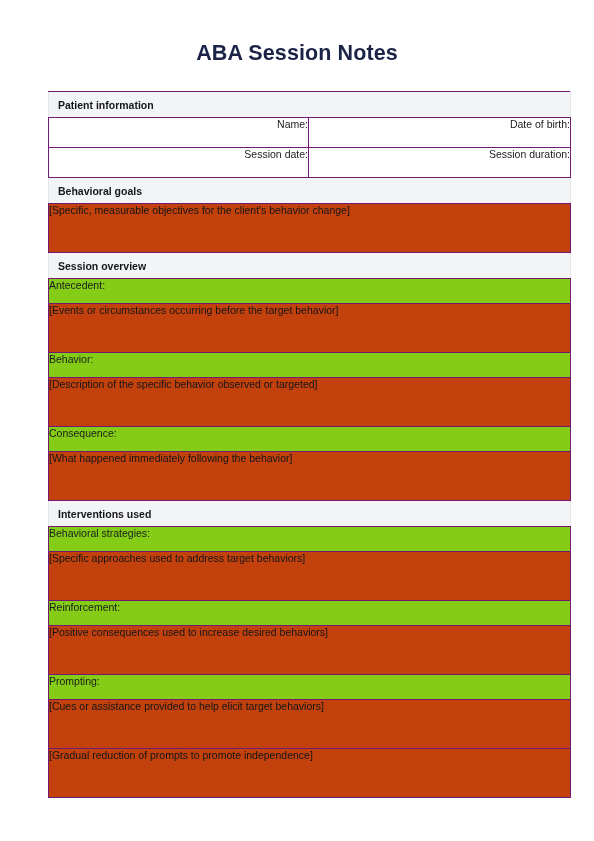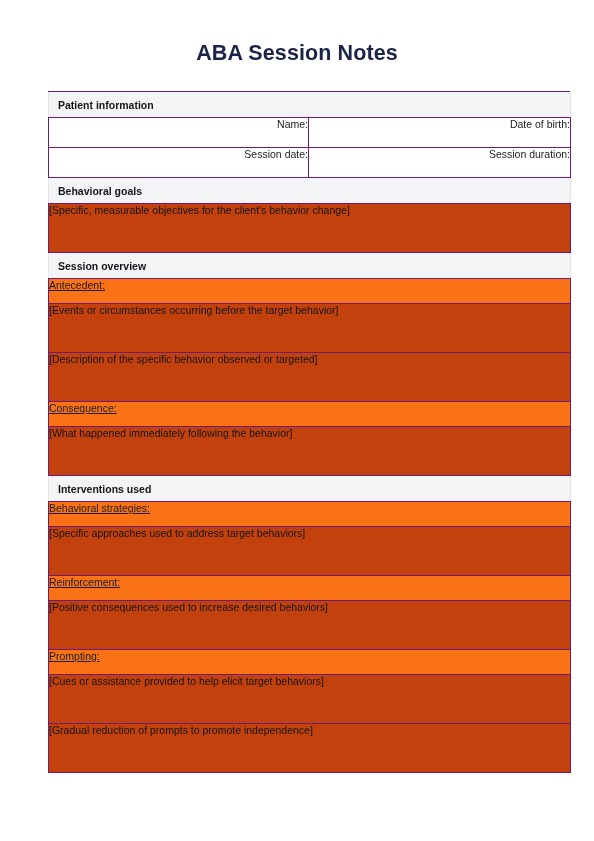--- a/index.html
+++ b/index.html
@@ -63,22 +63,21 @@
     vertical-align: middle;
     background: #ffffff;
     text-align: right;
   }
   .sub-label-cell {
     font-size: 10.5px;
     color: #1a1c20;
     height: 24px;
     padding: 0 0 0 12px;
     vertical-align: middle;
-    background: #f97316;
-    text-decoration: underline;
+    background: #84cc16;
   }
   .answer-cell {
     font-size: 10.5px;
     color: #141619;
     height: 48px;
     padding: 7px 0 0 9px;
     vertical-align: top;
     background: #c2410c;
     line-height: 13px;
   }
@@ -119,20 +118,23 @@
       <tr class="section-head">
         <td colspan="2">Session overview</td>
       </tr>
       <tr>
         <td class="sub-label-cell" colspan="2">Antecedent:</td>
       </tr>
       <tr>
         <td class="answer-cell" colspan="2">[Events or circumstances occurring before the target behavior]</td>
       </tr>
       <tr>
+        <td class="sub-label-cell" colspan="2">Behavior:</td>
+      </tr>
+      <tr>
         <td class="answer-cell" colspan="2">[Description of the specific behavior observed or targeted]</td>
       </tr>
       <tr>
         <td class="sub-label-cell" colspan="2">Consequence:</td>
       </tr>
       <tr>
         <td class="answer-cell" colspan="2">[What happened immediately following the behavior]</td>
       </tr>
 
       <tr class="section-head">

